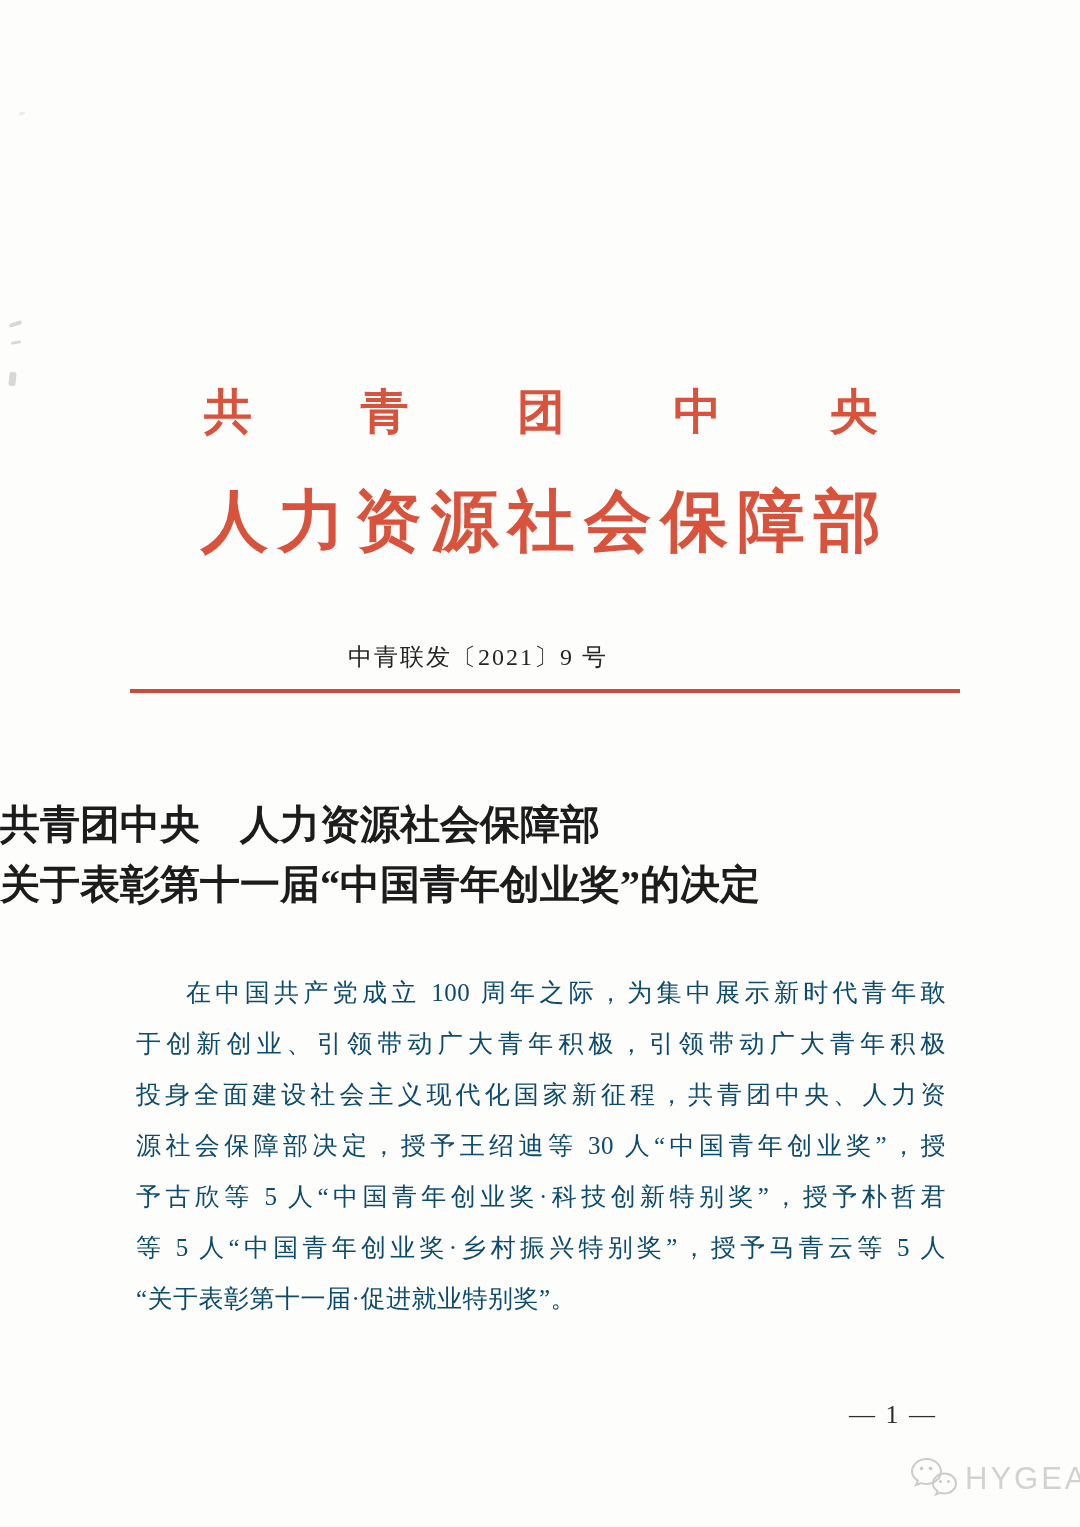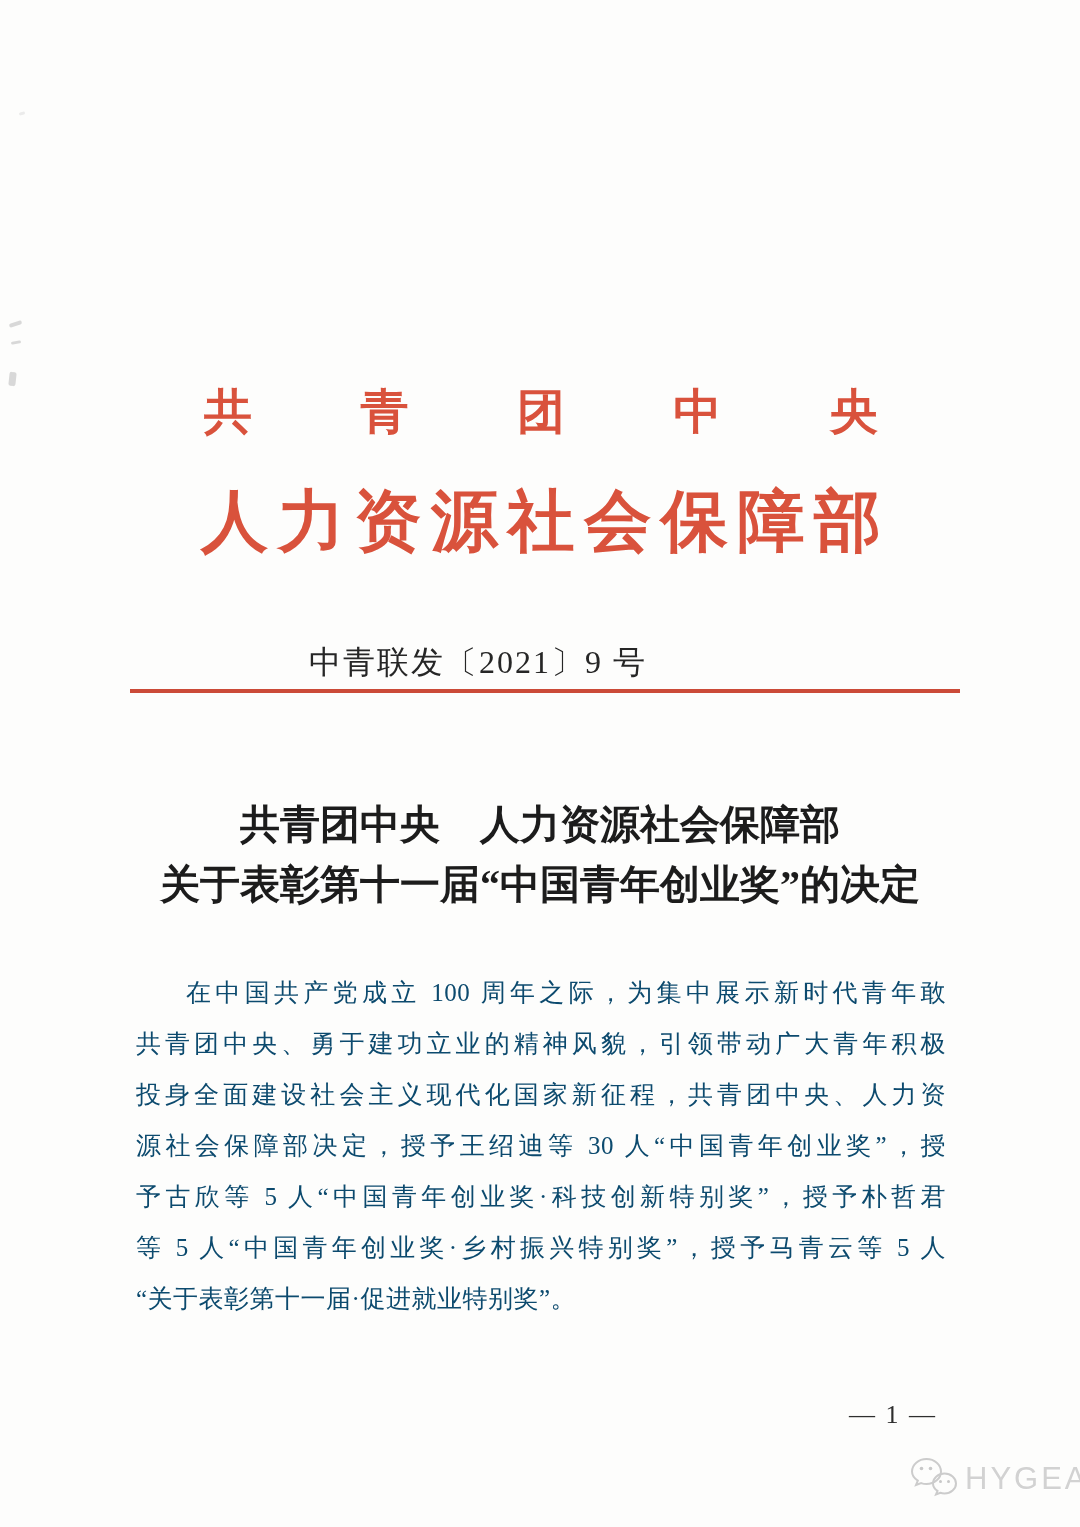--- a/index.html
+++ b/index.html
@@ -46,40 +46,39 @@
     text-align-last: justify;
     white-space: nowrap;
     text-justify: inter-character;
   }
   .doc-number {
     position: absolute;
     top: 641px;
     left: 0;
     width: 956px;
     text-align: center;
-    font-size: 32px;
+    font-size: 24px;
     letter-spacing: 2px;
     color: #262626;
   }
   .red-rule {
     position: absolute;
     top: 689px;
     left: 130px;
     width: 830px;
     height: 4px;
     background: #cb4a38;
   }
 
   
   .doc-title {
     position: absolute;
     top: 795px;
     left: 0;
     width: 1080px;
-    text-align: center;
     font-size: 40px;
     font-weight: 700;
     color: #1c1c1c;
     line-height: 60px;
   }
 
   
   .doc-body {
     position: absolute;
     top: 967px;
@@ -161,21 +160,21 @@
     <div class="red-rule"></div>
   </div>
 
   <div class="doc-title">
     <div>共青团中央　人力资源社会保障部</div>
     <div>关于表彰第十一届“中国青年创业奖”的决定</div>
   </div>
 
   <div class="doc-body">
     <div class="body-line just indent">在中国共产党成立 100 周年之际，为集中展示新时代青年敢</div>
-    <div class="body-line just">共青团中央、勇于建功立业的精神风貌，引领带动广大青年积极</div>
+    <div class="body-line just">于创新创业、引领带动广大青年积极，引领带动广大青年积极</div>
     <div class="body-line just">投身全面建设社会主义现代化国家新征程，共青团中央、人力资</div>
     <div class="body-line just">源社会保障部决定，授予王绍迪等 30 人“中国青年创业奖”，授</div>
     <div class="body-line just">予古欣等 5 人“中国青年创业奖·科技创新特别奖”，授予朴哲君</div>
     <div class="body-line just">等 5 人“中国青年创业奖·乡村振兴特别奖”，授予马青云等 5 人</div>
     <div class="body-line">“关于表彰第十一届·促进就业特别奖”。</div>
   </div>
 
   <div class="page-number">— 1 —</div>
 
   <div class="watermark">

